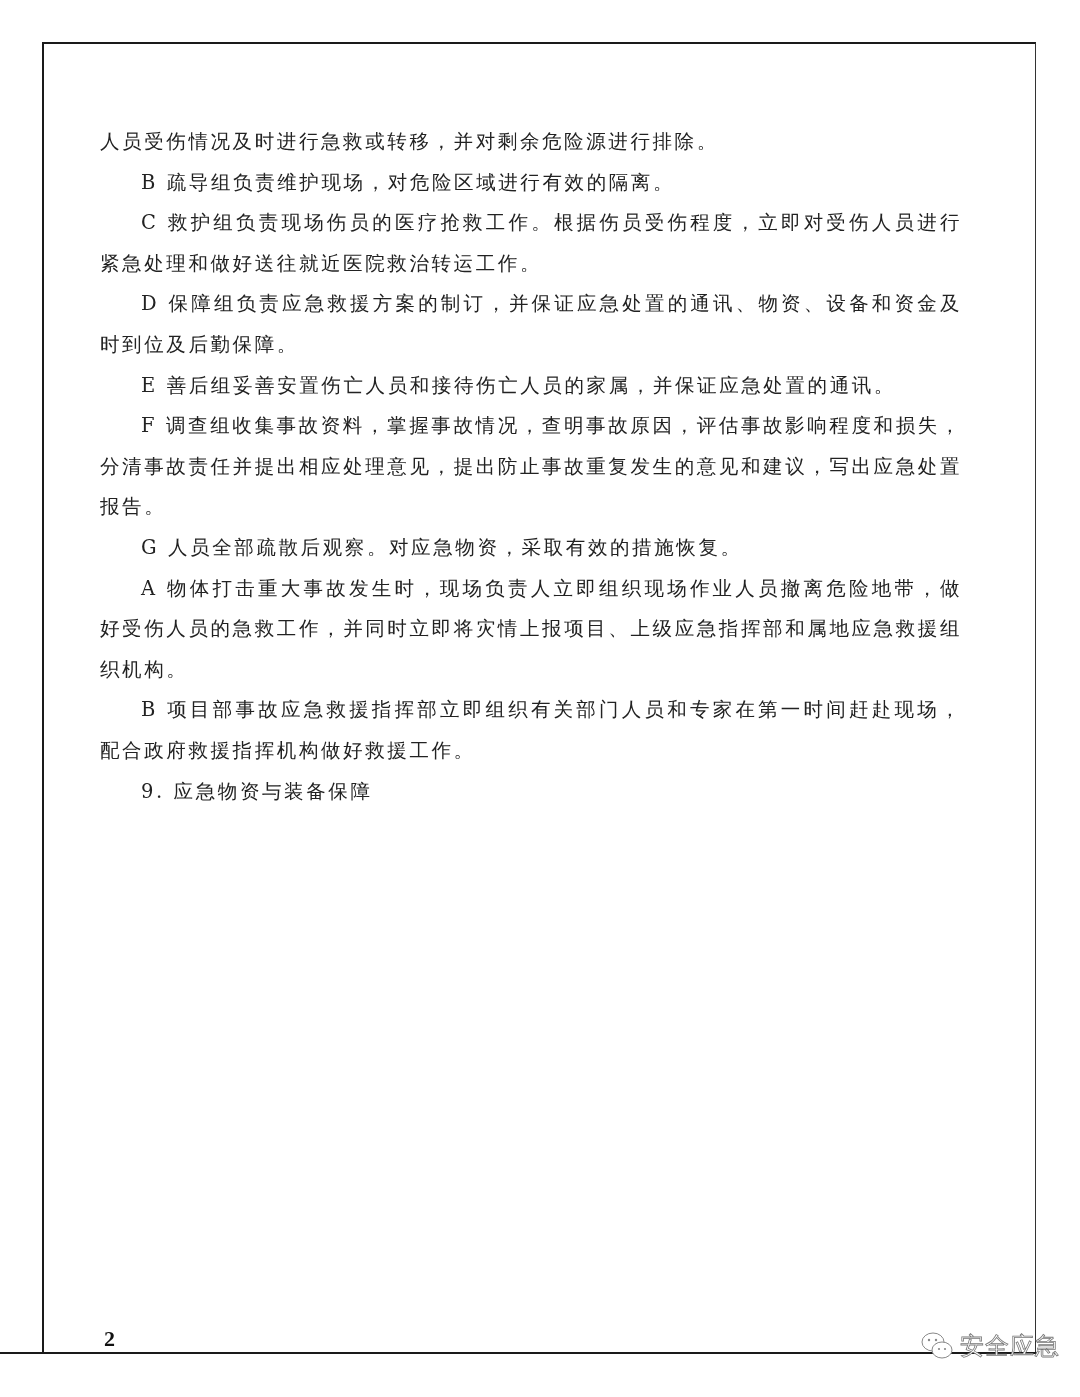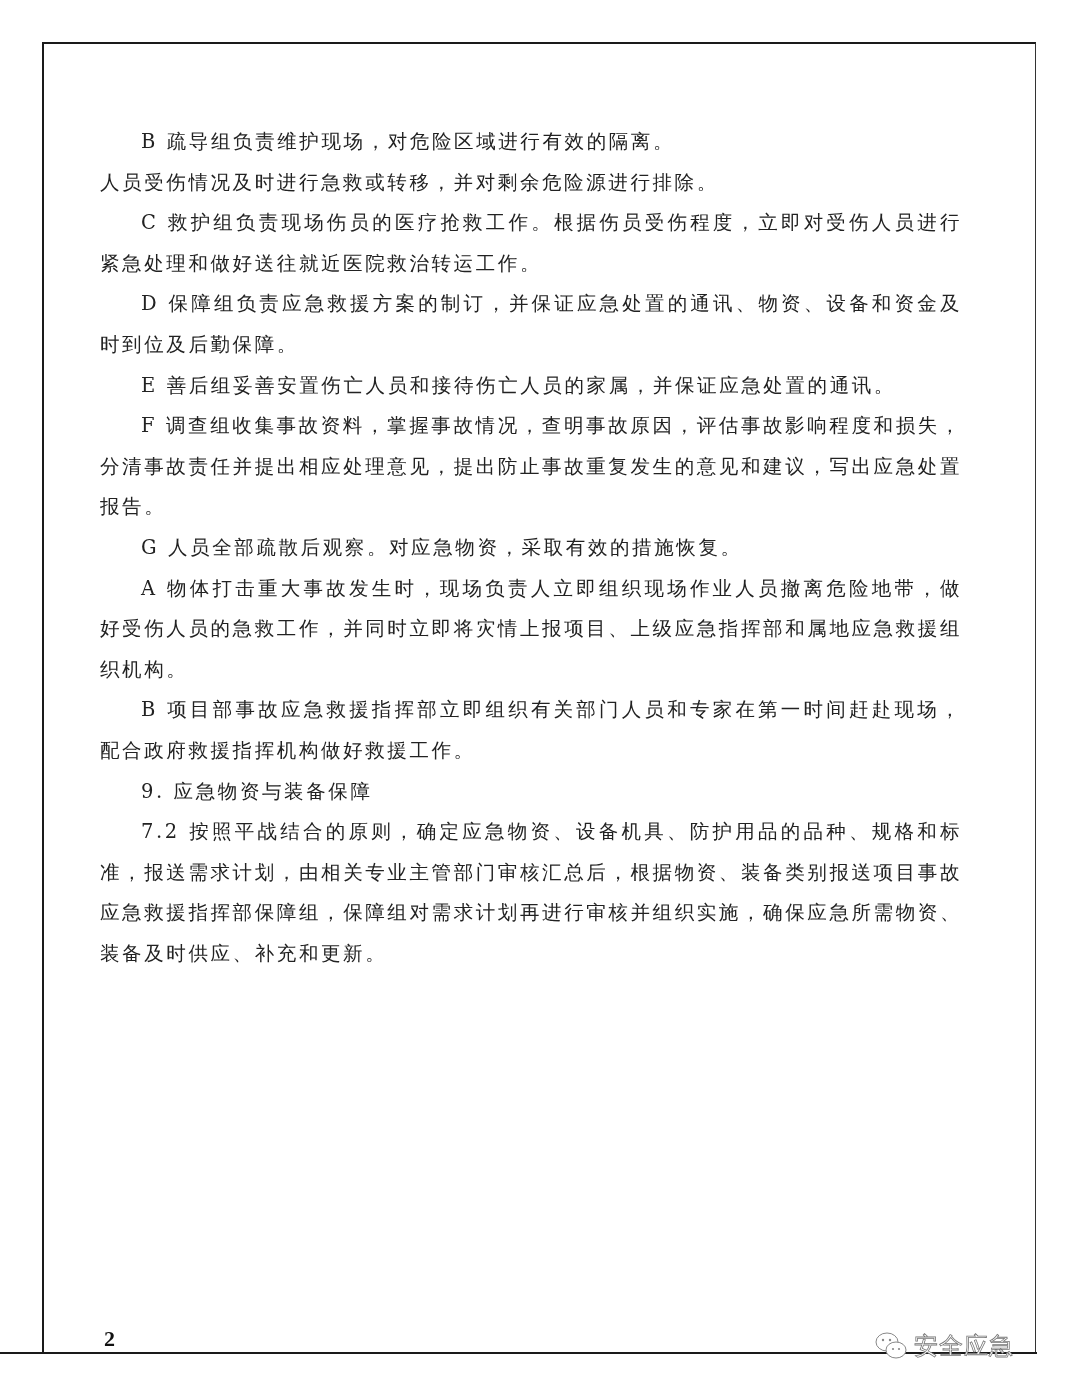--- a/index.html
+++ b/index.html
@@ -7,43 +7,42 @@
          font-family: "DejaVu Serif", "Liberation Serif", serif; color: #222; }
   .frame { position: absolute; left: 42px; top: 42px; width: 994px; height: 1310px;
            border-left: 2px solid #1a1a1a; border-top: 2px solid #1a1a1a; border-right: 1.5px solid #333;
            box-sizing: border-box; }
   .bottom-rule { position: absolute; left: 0; top: 1352px; width: 1037px; height: 2px; background: #1a1a1a; }
   .content { position: absolute; left: 100px; top: 122px; width: 862px; }
   .para { margin: 0; font-size: 19.5px; line-height: 40.6px; letter-spacing: 2.6px; text-align: justify; }
   .indent { text-indent: 41px; }
   .page-number { position: absolute; left: 104px; top: 1326px; font-family: "Liberation Serif", serif;
                  font-weight: bold; font-size: 22px; color: #111; }
-  .watermark { position: absolute; left: 874px; top: 1330px; display: flex; align-items: center; gap: 6px; }
+  .watermark { position: absolute; left: 920px; top: 1330px; display: flex; align-items: center; gap: 6px; }
   .wm-icon { width: 34px; height: 30px; }
   .wm-text { font-family: "DejaVu Sans", sans-serif; font-size: 24px; color: #fff;
              -webkit-text-stroke: 0.8px #777; letter-spacing: 1px; }
 </style>
 </head>
 <body>
 
 <div class="frame"></div>
 <div class="bottom-rule"></div>
 
 <div class="content">
+  <p class="para">人员受伤情况及时进行急救或转移，并对剩余危险源进行排除。</p>
   <p class="para indent">B 疏导组负责维护现场，对危险区域进行有效的隔离。</p>
-  <p class="para">人员受伤情况及时进行急救或转移，并对剩余危险源进行排除。</p>
   <p class="para indent">C 救护组负责现场伤员的医疗抢救工作。根据伤员受伤程度，立即对受伤人员进行紧急处理和做好送往就近医院救治转运工作。</p>
   <p class="para indent">D 保障组负责应急救援方案的制订，并保证应急处置的通讯、物资、设备和资金及时到位及后勤保障。</p>
   <p class="para indent">E 善后组妥善安置伤亡人员和接待伤亡人员的家属，并保证应急处置的通讯。</p>
   <p class="para indent">F 调查组收集事故资料，掌握事故情况，查明事故原因，评估事故影响程度和损失，分清事故责任并提出相应处理意见，提出防止事故重复发生的意见和建议，写出应急处置报告。</p>
   <p class="para indent">G 人员全部疏散后观察。对应急物资，采取有效的措施恢复。</p>
   <p class="para indent">A 物体打击重大事故发生时，现场负责人立即组织现场作业人员撤离危险地带，做好受伤人员的急救工作，并同时立即将灾情上报项目、上级应急指挥部和属地应急救援组织机构。</p>
   <p class="para indent">B 项目部事故应急救援指挥部立即组织有关部门人员和专家在第一时间赶赴现场，配合政府救援指挥机构做好救援工作。</p>
   <p class="para indent">9. 应急物资与装备保障</p>
-  <p class="para indent">7.2 按照平战结合的原则，确定应急物资、设备机具、防护用品的品种、规格和标准，报送需求计划，由相关专业主管部门审核汇总后，根据物资、装备类别报送项目事故应急救援指挥部保障组，保障组对需求计划再进行审核并组织实施，确保应急所需物资、装备及时供应、补充和更新。</p>
 </div>
 
 <div class="page-number">2</div>
 
 <div class="watermark">
   <svg class="wm-icon" viewBox="0 0 34 30">
     <ellipse cx="13" cy="11" rx="11" ry="9" fill="#fff" stroke="#888" stroke-width="1"></ellipse>
     <ellipse cx="22" cy="19" rx="10" ry="8" fill="#fff" stroke="#888" stroke-width="1"></ellipse>
     <circle cx="9" cy="9" r="1.2" fill="#888"></circle>
       <circle cx="16" cy="9" r="1.2" fill="#888"></circle>

